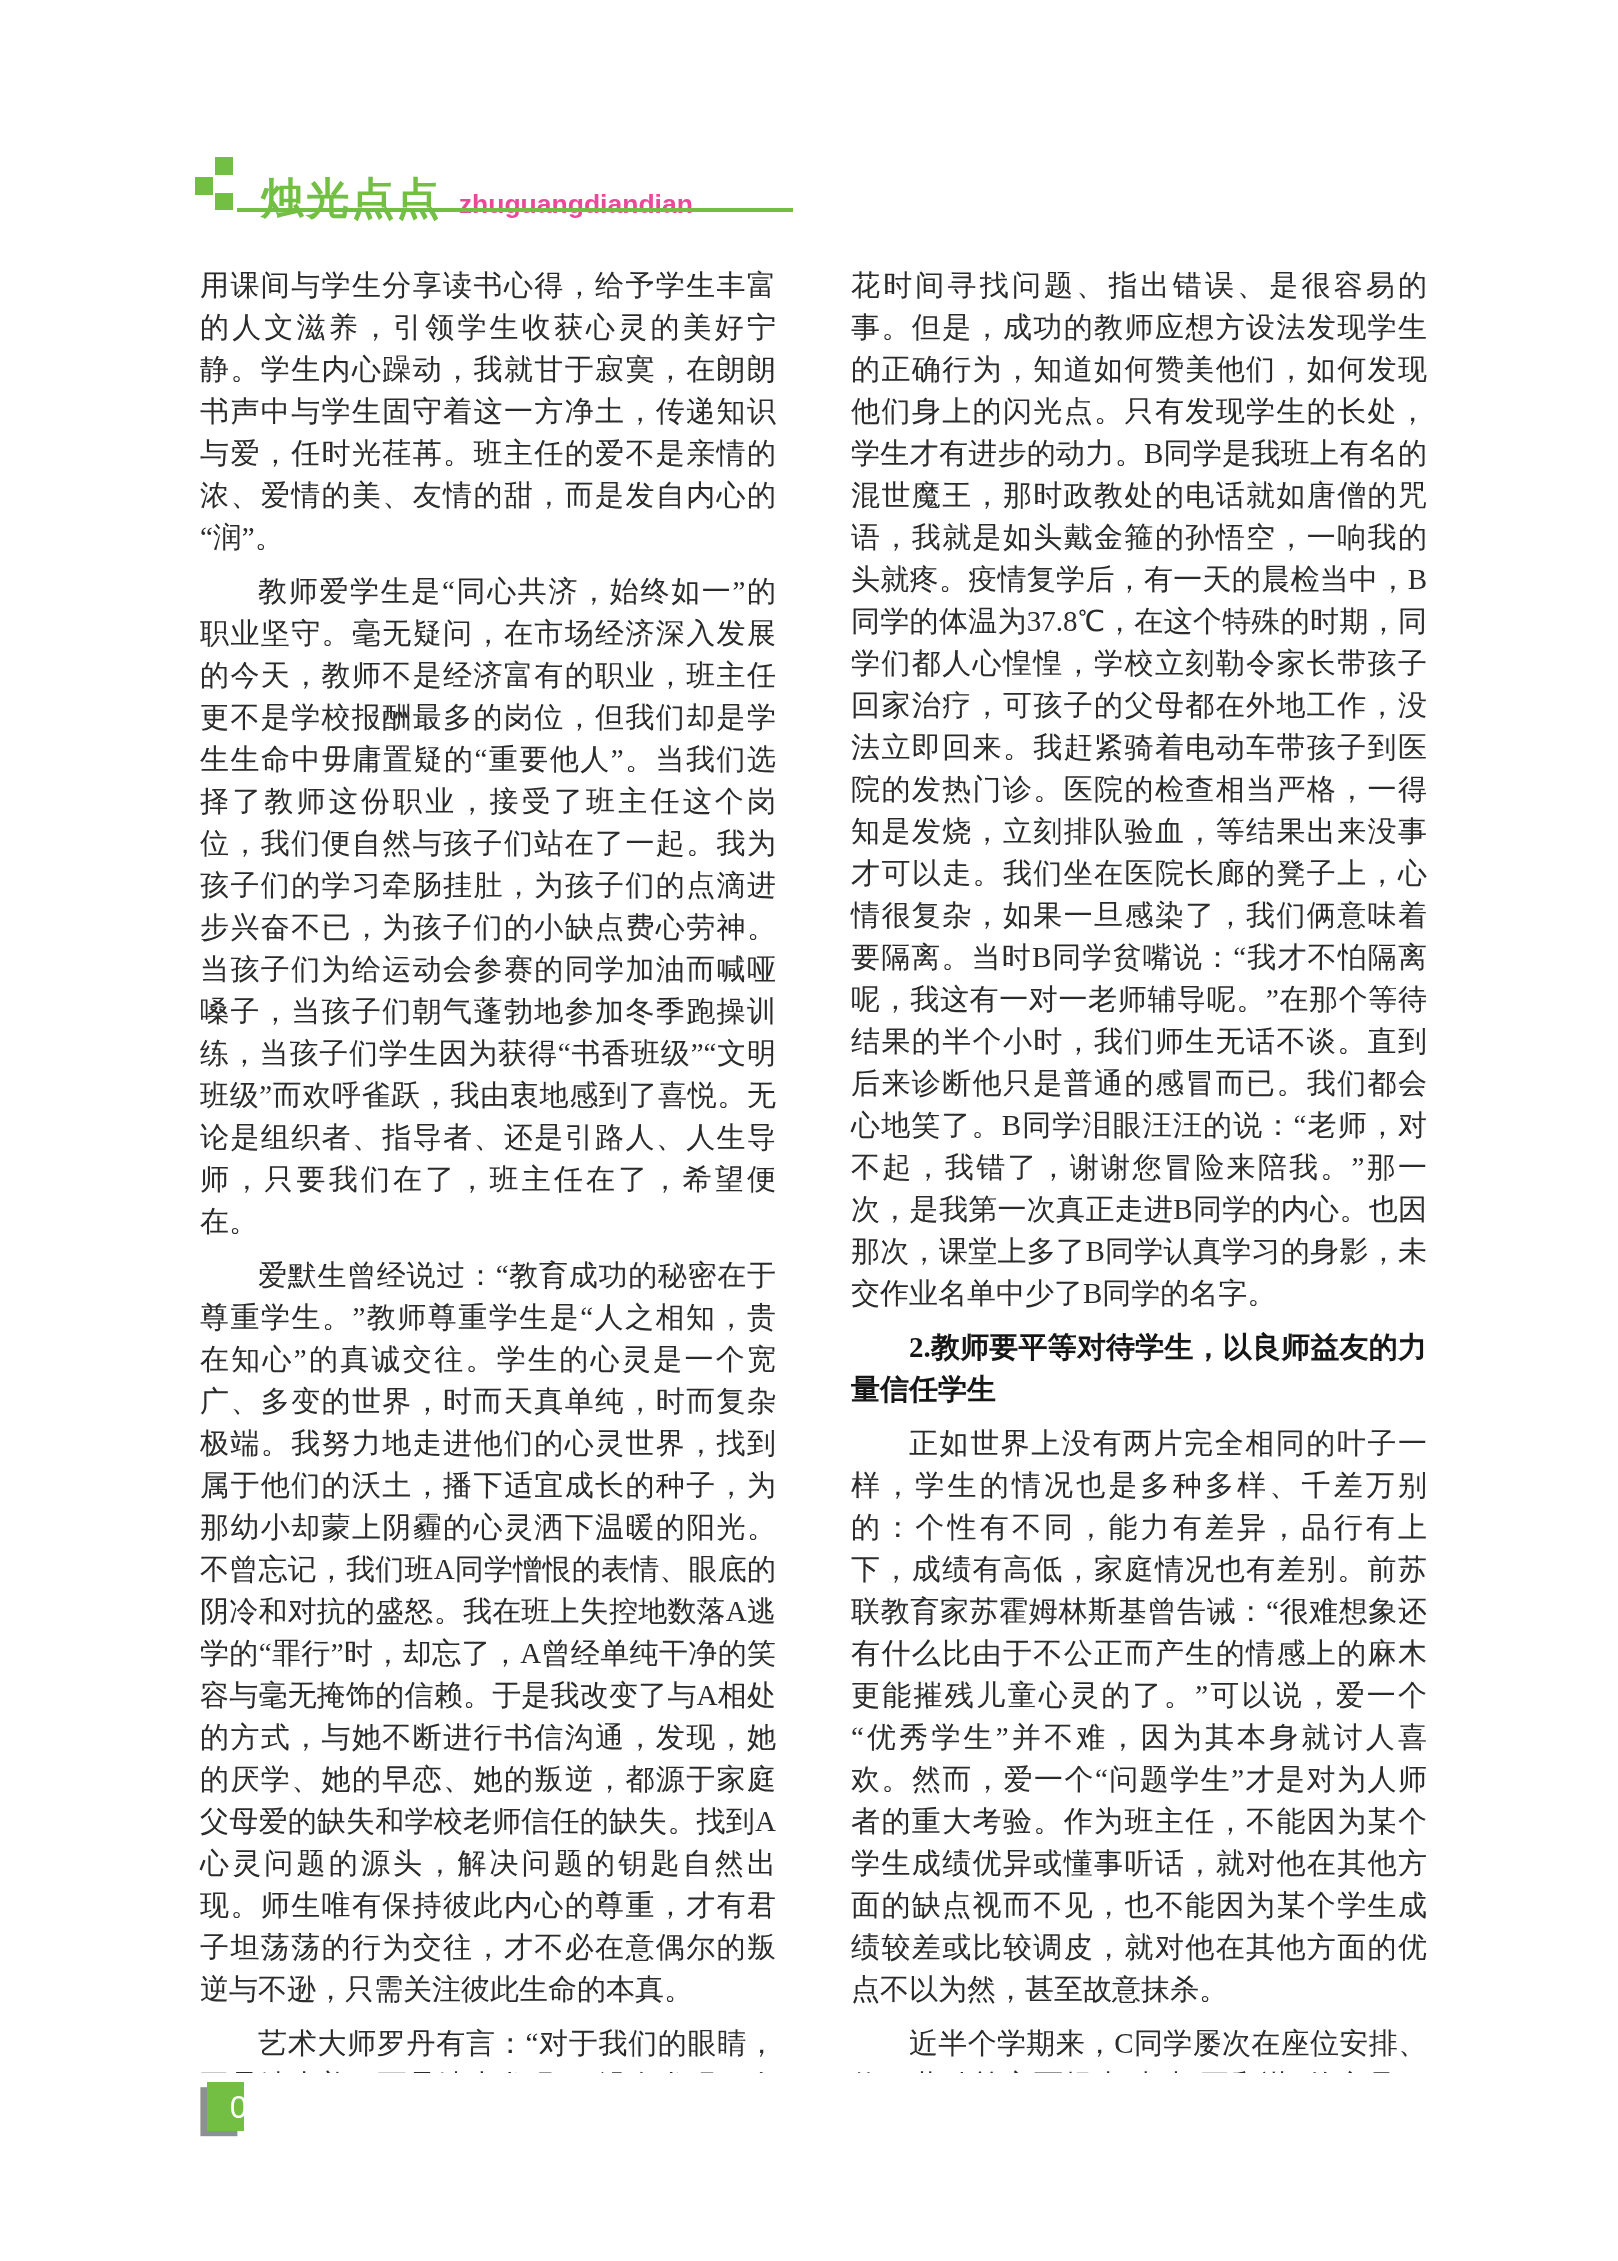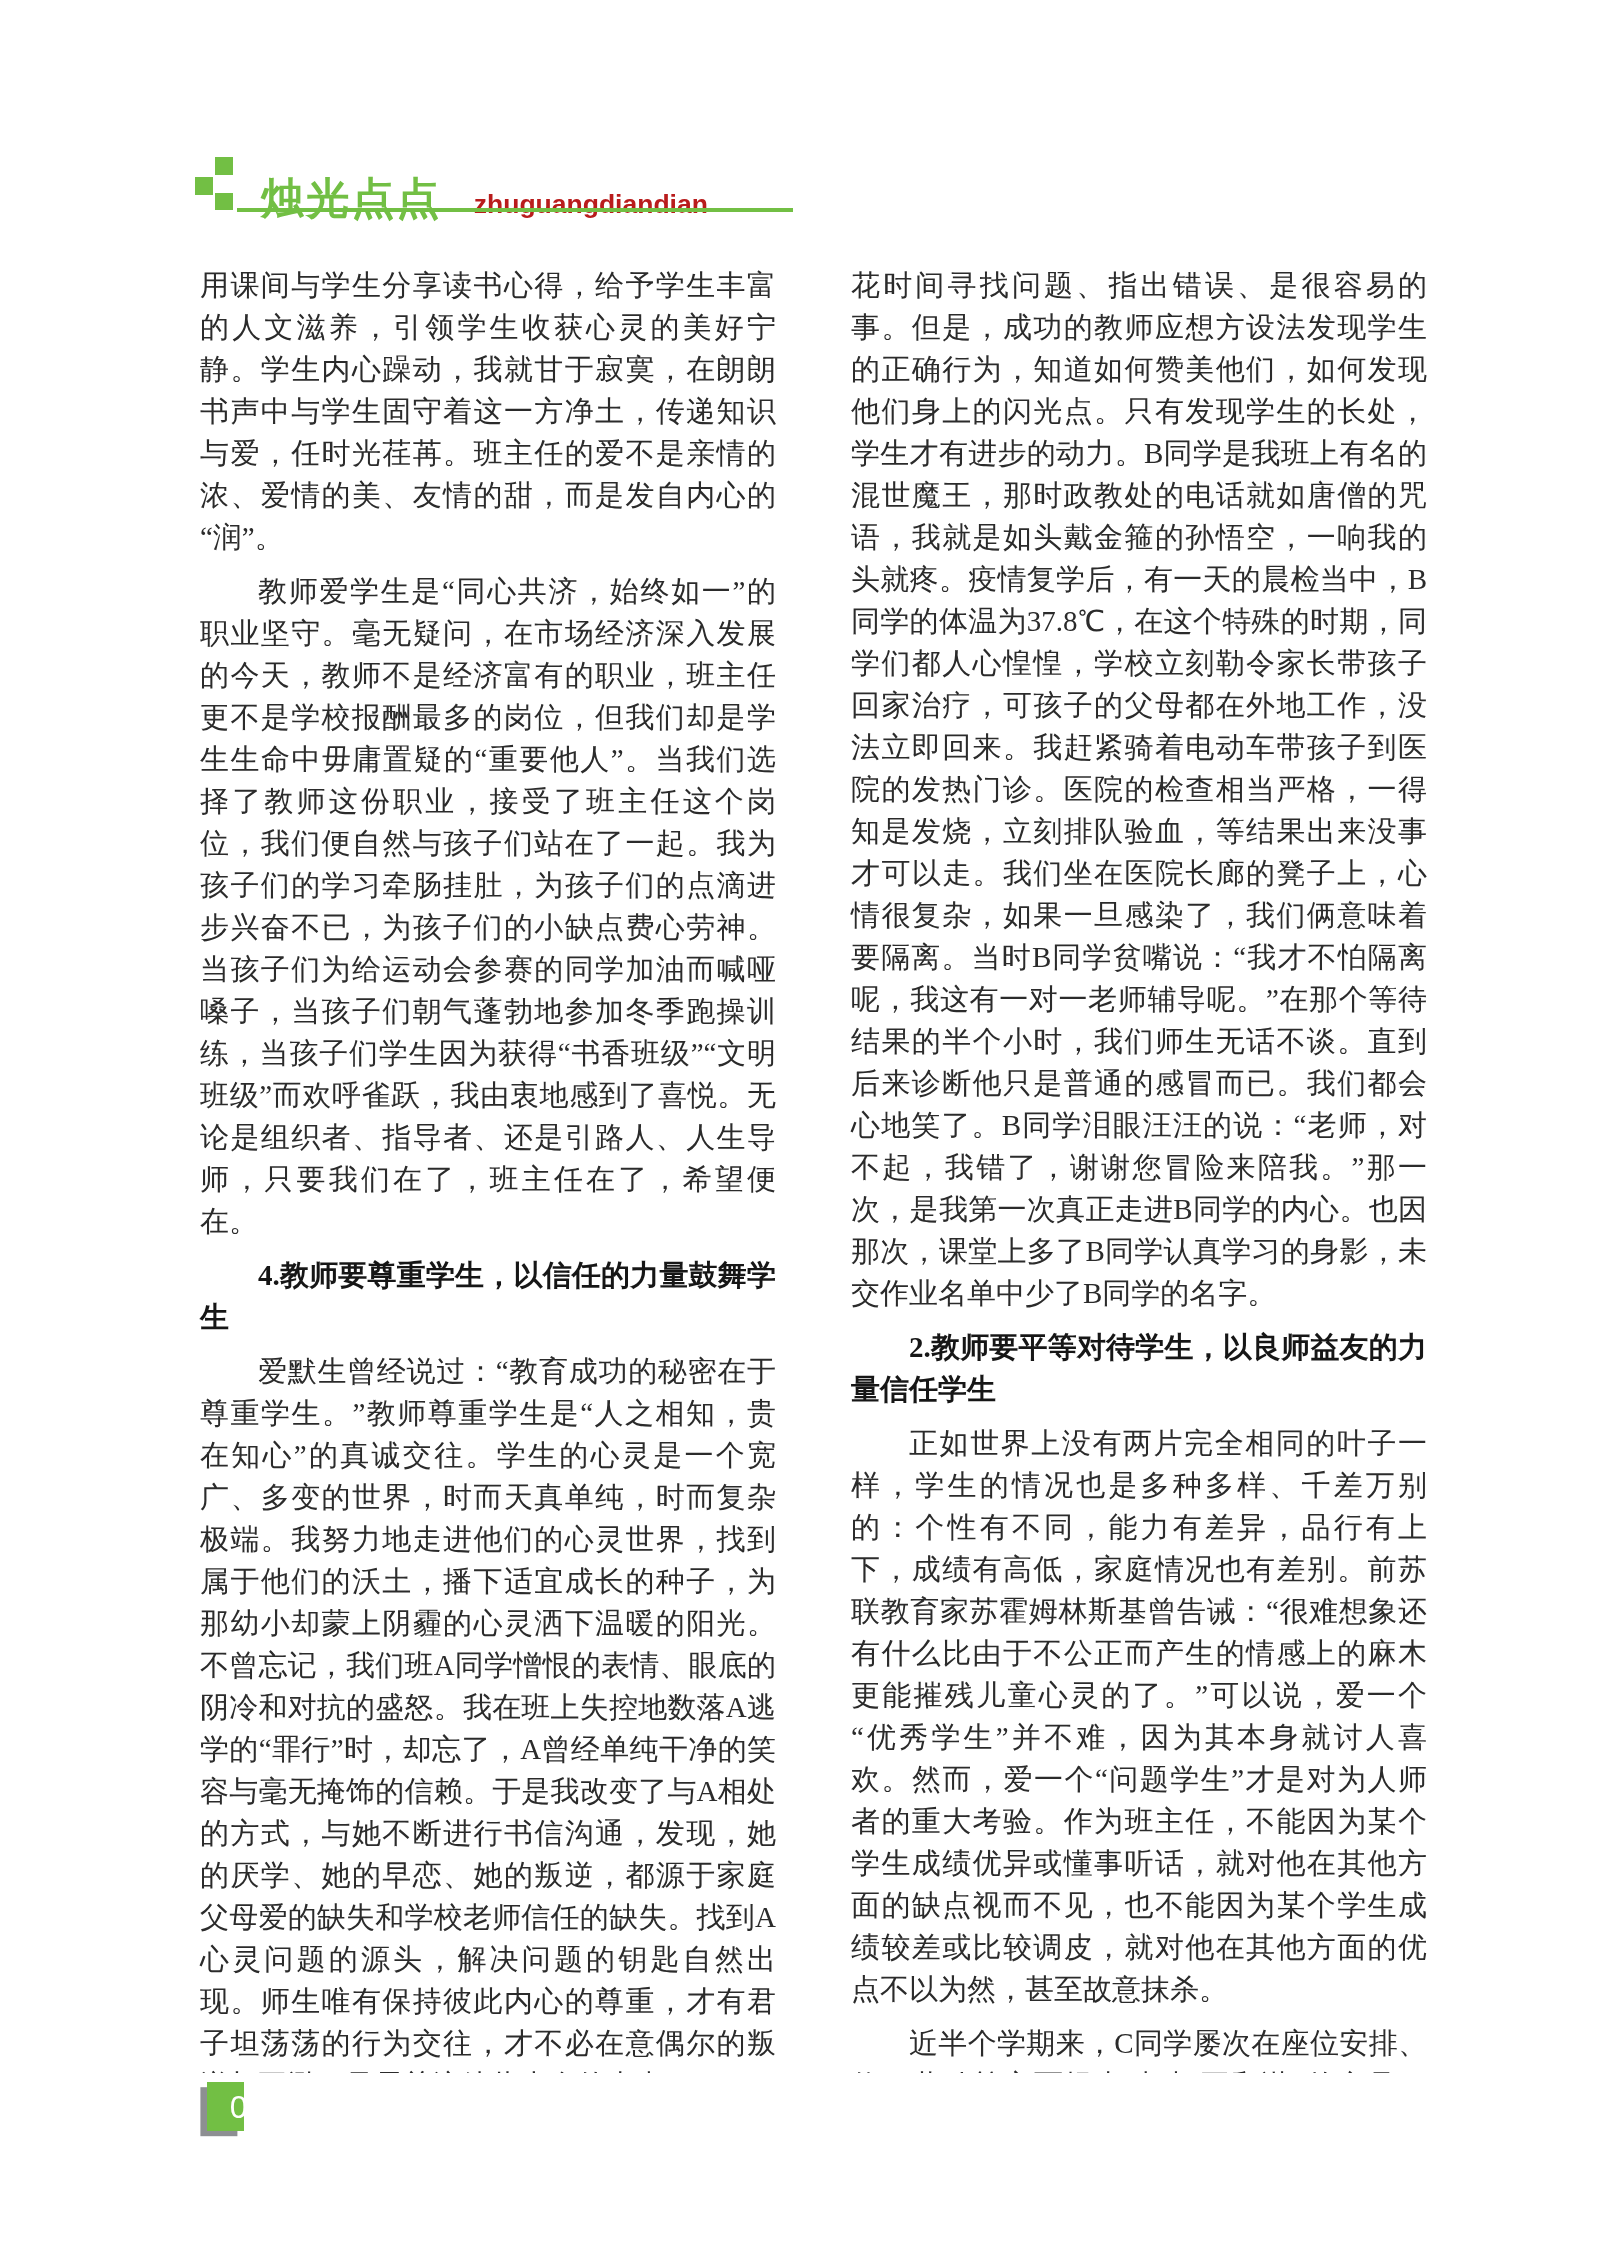--- a/index.html
+++ b/index.html
@@ -27,25 +27,25 @@
   .col-title {
     margin: 16px;
     font-family: "Liberation Sans", sans-serif;
     font-weight: 700;
     font-size: 43px;
     letter-spacing: 2.2px;
     color: #72bf44;
     line-height: 46px;
   }
   .col-title-pinyin {
-    margin-left: 16px;
+    margin-left: 1px;
     font-family: "Liberation Sans", sans-serif;
     font-weight: 700;
     font-size: 26.5px;
-    color: #b91c1c;
+    color: #ec4899;
   }
   .header-rule {
     position: absolute; left: 237px; top: 208px;
     width: 556px; height: 3.7px;
     background: #72bf44;
   }
 
   
   .col {
     position: absolute; top: 252px;
@@ -95,21 +95,20 @@
       <h1 class="col-title">烛光点点</h1>
       <span class="col-title-pinyin">zhuguangdiandian</span>
     </div>
     <div class="header-rule"></div>
   </header>
 
   <main>
     <section class="col col-left">
         <p class="para continuation">用课间与学生分享读书心得，给予学生丰富的人文滋养，引领学生收获心灵的美好宁静。学生内心躁动，我就甘于寂寞，在朗朗书声中与学生固守着这一方净土，传递知识与爱，任时光荏苒。班主任的爱不是亲情的浓、爱情的美、友情的甜，而是发自内心的“润”。</p>
         <p class="para body">教师爱学生是“同心共济，始终如一”的职业坚守。毫无疑问，在市场经济深入发展的今天，教师不是经济富有的职业，班主任更不是学校报酬最多的岗位，但我们却是学生生命中毋庸置疑的“重要他人”。当我们选择了教师这份职业，接受了班主任这个岗位，我们便自然与孩子们站在了一起。我为孩子们的学习牵肠挂肚，为孩子们的点滴进步兴奋不已，为孩子们的小缺点费心劳神。当孩子们为给运动会参赛的同学加油而喊哑嗓子，当孩子们朝气蓬勃地参加冬季跑操训练，当孩子们学生因为获得“书香班级”“文明班级”而欢呼雀跃，我由衷地感到了喜悦。无论是组织者、指导者、还是引路人、人生导师，只要我们在了，班主任在了，希望便在。</p>
-        <p class="para heading">4.教师要尊重学生，以信任的力量鼓舞学生</p>
         <p class="para body">爱默生曾经说过：“教育成功的秘密在于尊重学生。”教师尊重学生是“人之相知，贵在知心”的真诚交往。学生的心灵是一个宽广、多变的世界，时而天真单纯，时而复杂极端。我努力地走进他们的心灵世界，找到属于他们的沃土，播下适宜成长的种子，为那幼小却蒙上阴霾的心灵洒下温暖的阳光。不曾忘记，我们班A同学憎恨的表情、眼底的阴冷和对抗的盛怒。我在班上失控地数落A逃学的“罪行”时，却忘了，A曾经单纯干净的笑容与毫无掩饰的信赖。于是我改变了与A相处的方式，与她不断进行书信沟通，发现，她的厌学、她的早恋、她的叛逆，都源于家庭父母爱的缺失和学校老师信任的缺失。找到A心灵问题的源头，解决问题的钥匙自然出现。师生唯有保持彼此内心的尊重，才有君子坦荡荡的行为交往，才不必在意偶尔的叛逆与不逊，只需关注彼此生命的本真。</p>
         <p class="para body">艺术大师罗丹有言：“对于我们的眼睛，不是缺少美，而是缺少发现。”没有发现，人类就不能进步。教育是发现的事业。作为教师，</p>
       </section>
     <section class="col col-right">
         <p class="para continuation">花时间寻找问题、指出错误、是很容易的事。但是，成功的教师应想方设法发现学生的正确行为，知道如何赞美他们，如何发现他们身上的闪光点。只有发现学生的长处，学生才有进步的动力。B同学是我班上有名的混世魔王，那时政教处的电话就如唐僧的咒语，我就是如头戴金箍的孙悟空，一响我的头就疼。疫情复学后，有一天的晨检当中，B同学的体温为37.8℃，在这个特殊的时期，同学们都人心惶惶，学校立刻勒令家长带孩子回家治疗，可孩子的父母都在外地工作，没法立即回来。我赶紧骑着电动车带孩子到医院的发热门诊。医院的检查相当严格，一得知是发烧，立刻排队验血，等结果出来没事才可以走。我们坐在医院长廊的凳子上，心情很复杂，如果一旦感染了，我们俩意味着要隔离。当时B同学贫嘴说：“我才不怕隔离呢，我这有一对一老师辅导呢。”在那个等待结果的半个小时，我们师生无话不谈。直到后来诊断他只是普通的感冒而已。我们都会心地笑了。B同学泪眼汪汪的说：“老师，对不起，我错了，谢谢您冒险来陪我。”那一次，是我第一次真正走进B同学的内心。也因那次，课堂上多了B同学认真学习的身影，未交作业名单中少了B同学的名字。</p>
         <p class="para heading">2.教师要平等对待学生，以良师益友的力量信任学生</p>
         <p class="para body">正如世界上没有两片完全相同的叶子一样，学生的情况也是多种多样、千差万别的：个性有不同，能力有差异，品行有上下，成绩有高低，家庭情况也有差别。前苏联教育家苏霍姆林斯基曾告诫：“很难想象还有什么比由于不公正而产生的情感上的麻木更能摧残儿童心灵的了。”可以说，爱一个“优秀学生”并不难，因为其本身就讨人喜欢。然而，爱一个“问题学生”才是对为人师者的重大考验。作为班主任，不能因为某个学生成绩优异或懂事听话，就对他在其他方面的缺点视而不见，也不能因为某个学生成绩较差或比较调皮，就对他在其他方面的优点不以为然，甚至故意抹杀。</p>
         <p class="para body">近半个学期来，C同学屡次在座位安排、值日劳动等方面提出种种“不和谐”的意见，与同学关系也不融洽，这让我感到非常头疼。期中考试后，C同学靠自己的努力荣获了学业成绩进步奖，按惯例将作为我们班进步奖获奖者代表在年级总结会上领奖。但我一想到她平时的表现不合群，我在未事先通知她的情况下，</p>
       </section>
   </main>

